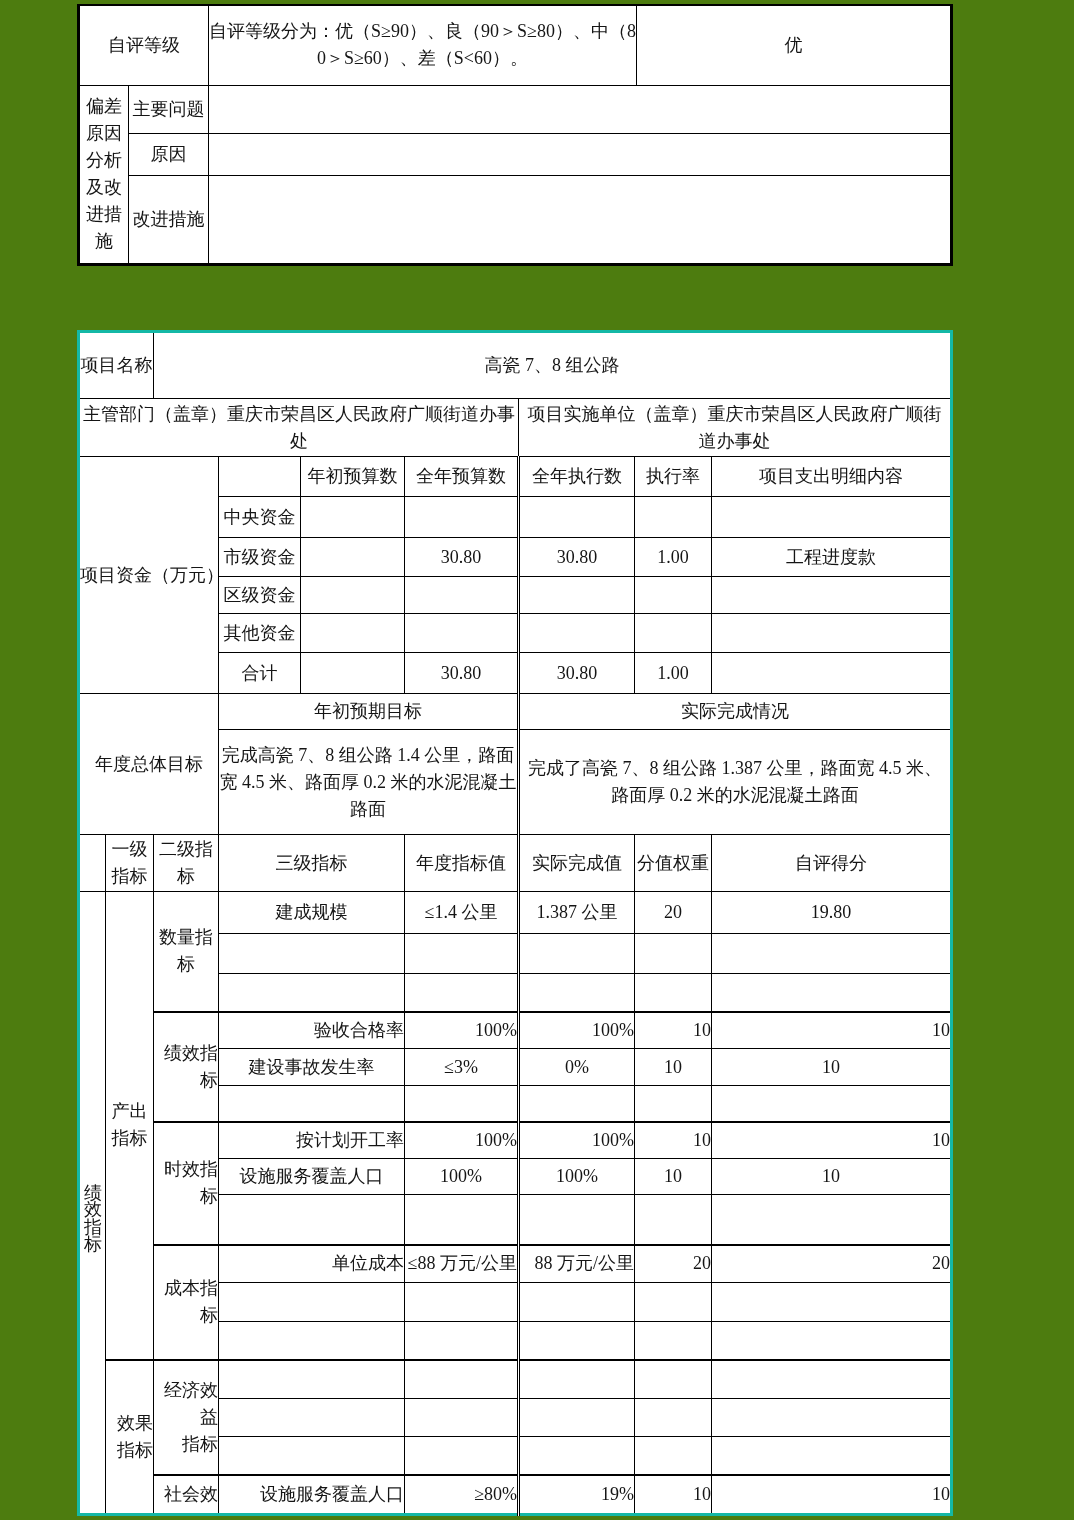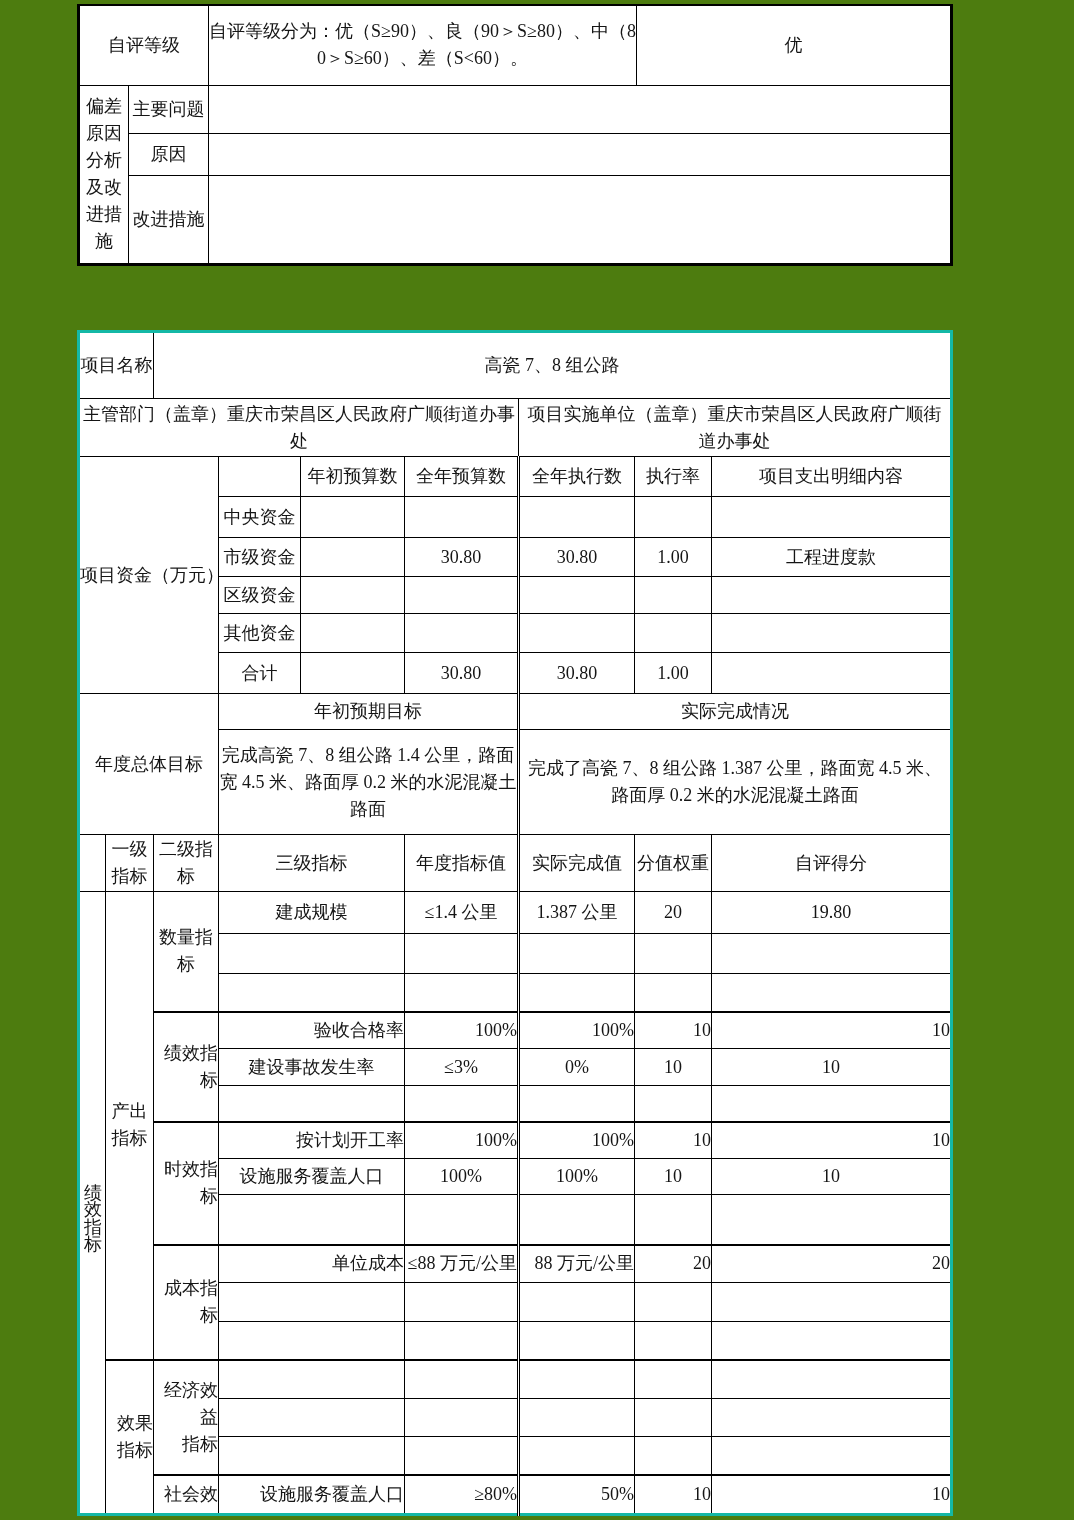--- a/index.html
+++ b/index.html
@@ -272,19 +272,19 @@
       <td></td>
       <td class="dl"></td>
       <td></td>
       <td></td>
     </tr>
 
     <tr style="height:40px" class="gt">
       <td class="cjk">社会效</td>
       <td colspan="2" class="cjk lft">设施服务覆盖人口</td>
       <td>≥80%</td>
-      <td class="dl">50%</td>
+      <td class="dl">19%</td>
       <td>10</td>
       <td>10</td>
     </tr>
   </tbody>
     </table>
 </div>
 
 </body></html>

